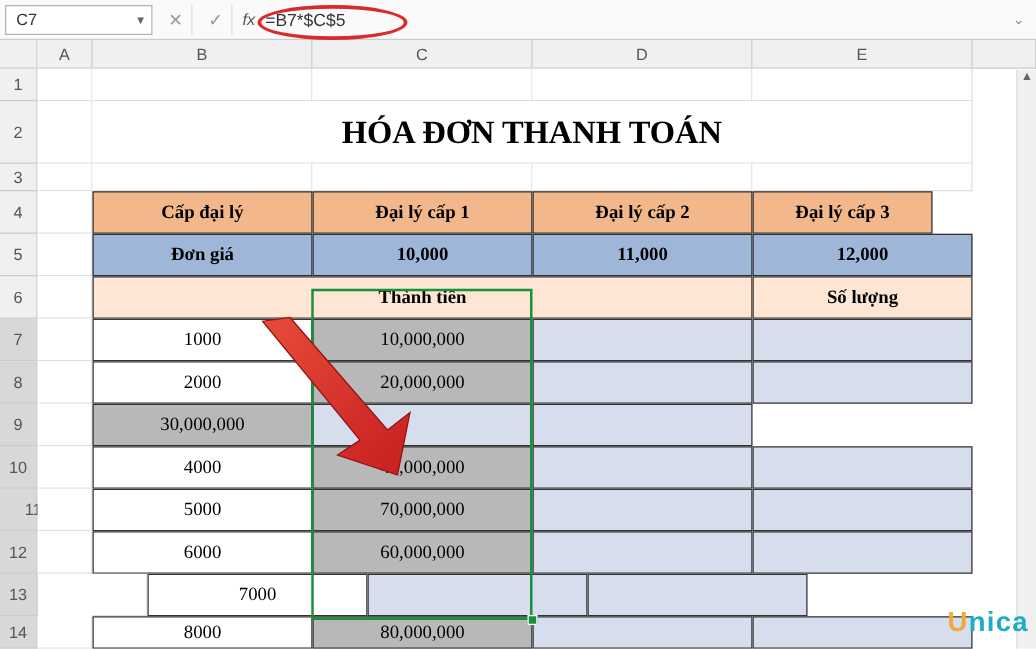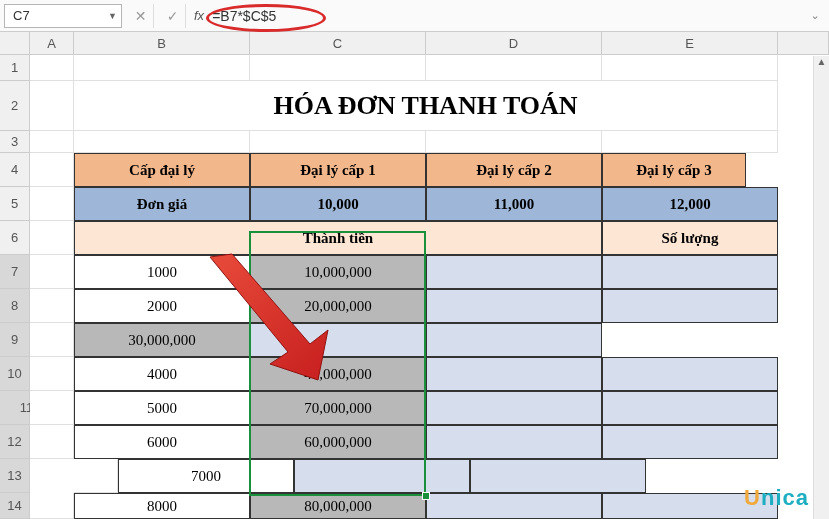--- a/index.html
+++ b/index.html
@@ -179,21 +179,21 @@
     border: 1px solid #fff;
     z-index: 6;
   }
   .arrow {
     position: absolute;
     z-index: 10;
     pointer-events: none;
   }
   .watermark {
     position: absolute;
-    right: 20px;
+    right: 6px;
     bottom: 8px;
     font-size: 22px;
     font-weight: bold;
     letter-spacing: 1px;
     z-index: 20;
   }
   .watermark .u { color: #f2a93c; }
   .watermark .rest { color: #1eaec2; }
   .vscroll {
     position: absolute;

